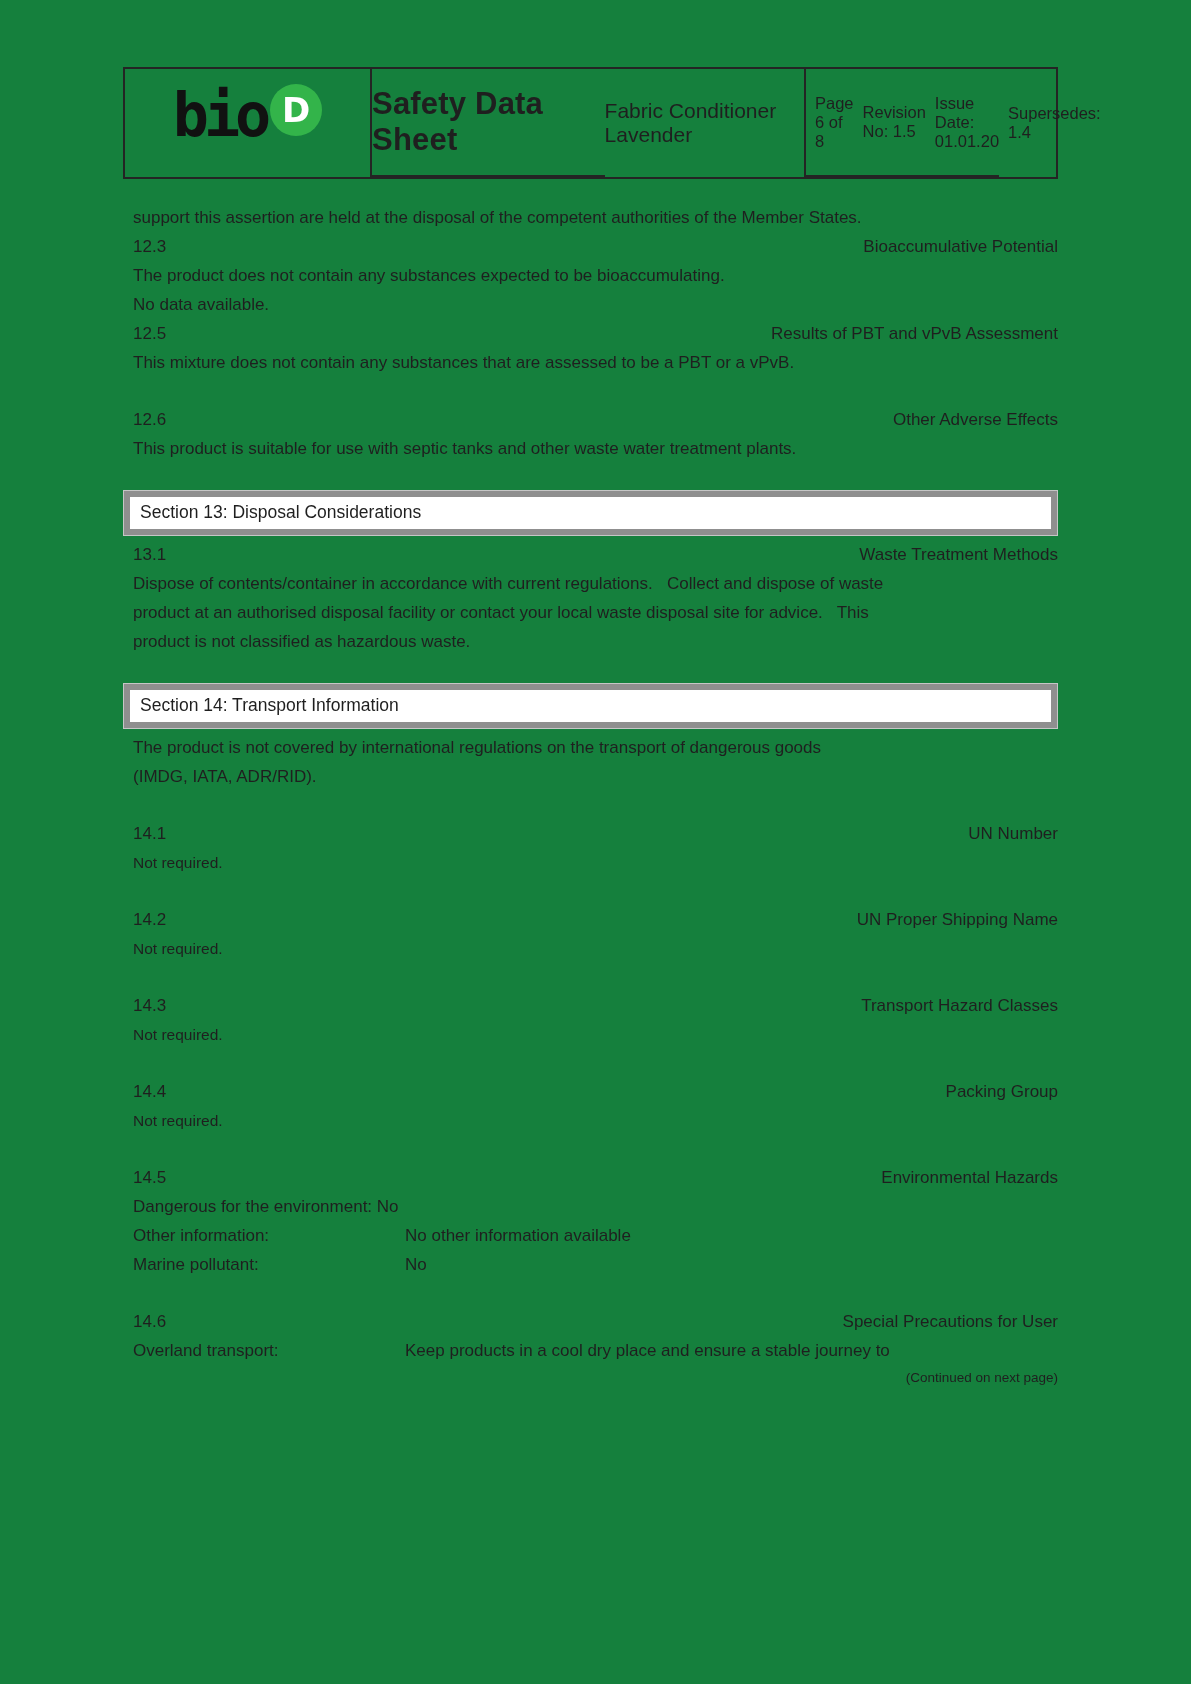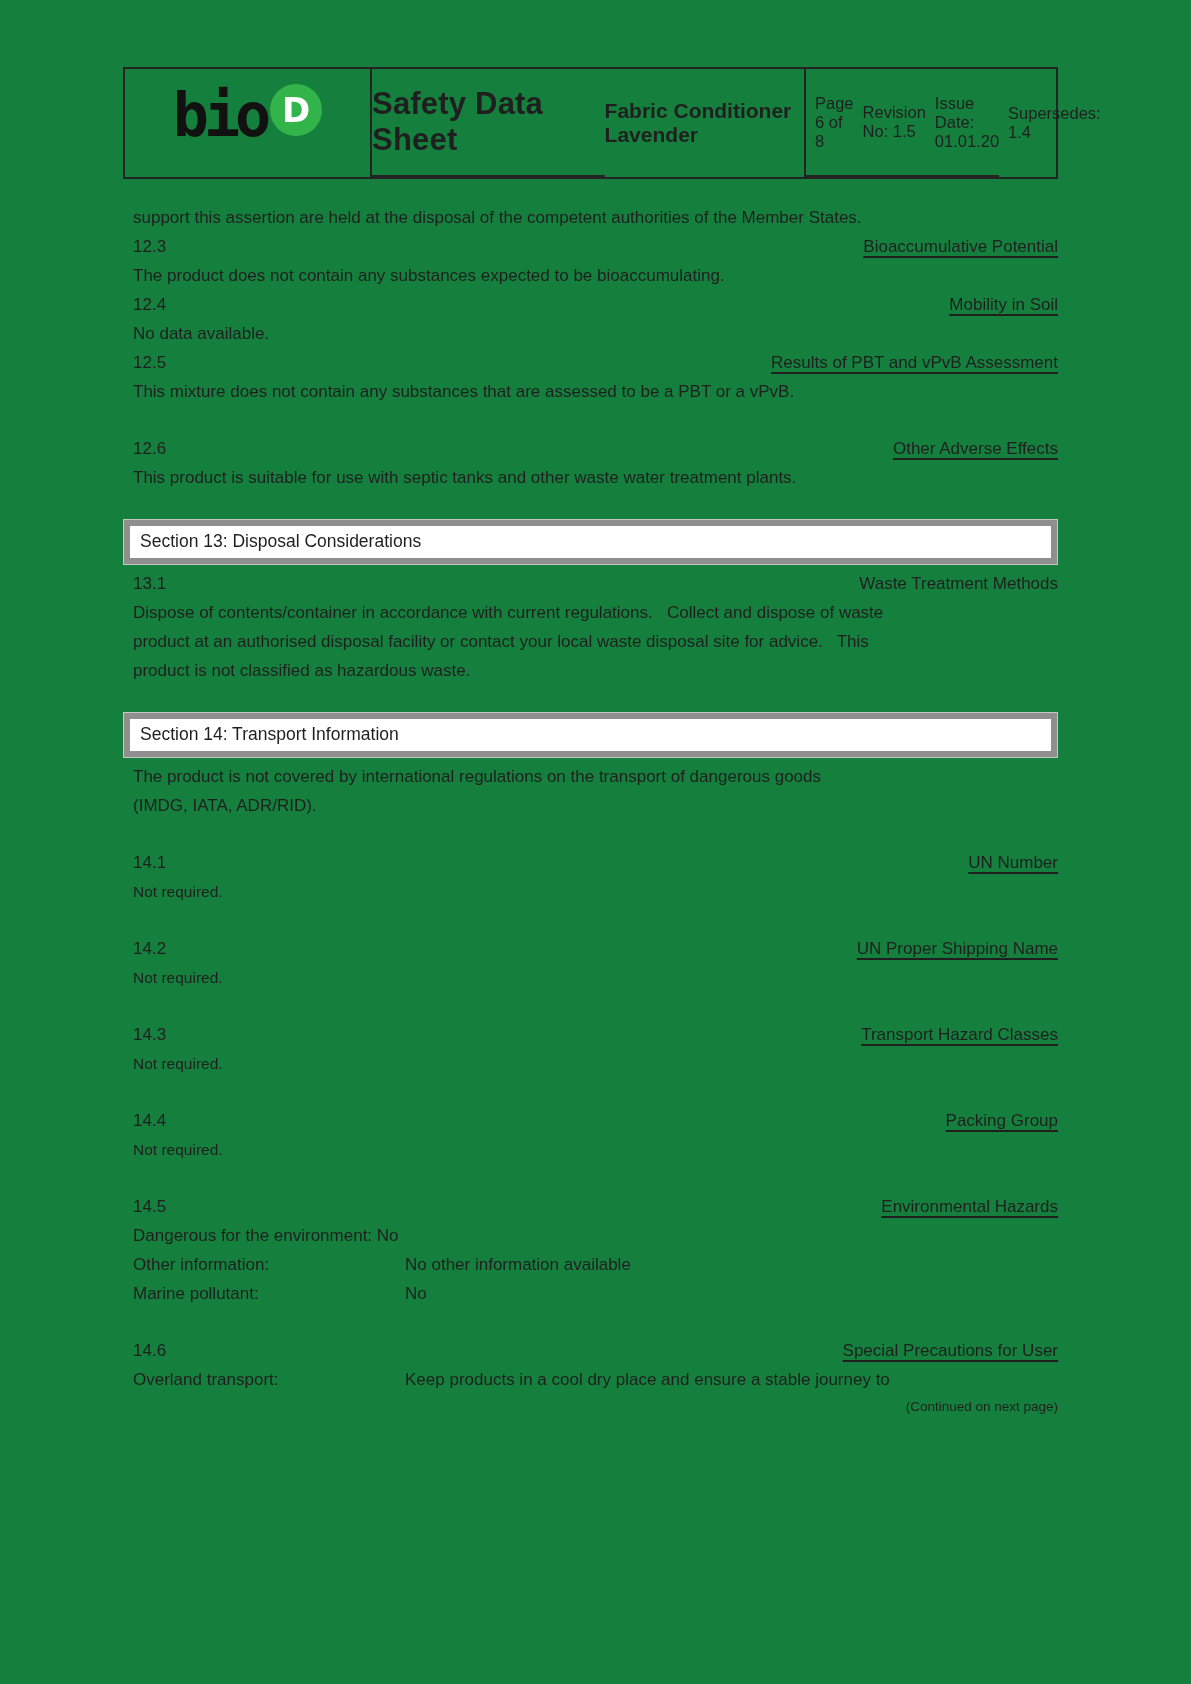--- a/index.html
+++ b/index.html
@@ -41,32 +41,32 @@
     margin-left:4px; margin-top:-3px;
   }
   .cell-title { flex:1; display:flex; flex-direction:row; border-right:2px solid #242424; }
   .title-row {
     flex:56; border-bottom:2px solid #242424;
     display:flex; align-items:center; justify-content:center;
     font-size:31px; font-weight:bold; letter-spacing:0.2px;
   }
   .subtitle-row {
     flex:48; display:flex; align-items:center; justify-content:center;
-    font-size:21px; font-weight:bold;
+    font-size:21px; font-weight:normal;
   }
   .cell-meta { width:250px; flex:0 0 250px; display:flex; flex-direction:row; font-size:16.5px; }
   .meta-row { flex:1; display:flex; align-items:center; padding-left:9px; border-bottom:2px solid #242424; }
   .meta-row:last-child { border-bottom:none; }
 
   
   .doc { margin-top:24px; font-size:17px; line-height:29px; }
   .line { white-space:pre-wrap; }
   .sub-heading { display:flex;justify-content:space-between; }
   .sub-num { flex:0 0 69px; }
-  .sub-title { text-decoration:underline; text-underline-offset:4px; text-decoration-thickness:1.5px; }
+  .sub-title { text-underline-offset:4px; text-decoration-thickness:1.5px; }
   .sub-title.no-underline { text-decoration:none; }
   .gap-top { margin-top:28px; }
 
   .banner {
     width:935px; margin-left:-10px; margin-top:27px; margin-bottom:4px;
     background:#8f8f8f; border:1px solid #c6c6c6; padding:4px;
   }
   .banner-inner {
     background:#ffffff; border:2px solid #8f8f8f;
     padding:3px 10px 5px 10px; font-size:17.5px; line-height:24px;
@@ -105,24 +105,20 @@
   <div class="doc">
 
     <div class="line">support this assertion are held at the disposal of the competent authorities of the Member States.</div>
 
     <div class="sub-heading">
       <span class="sub-num">12.3</span>
       <span class="sub-title">Bioaccumulative Potential</span>
     </div>
     <div class="line">The product does not contain any substances expected to be bioaccumulating.</div>
 
-    <div class="sub-heading">
-      <span class="sub-num">12.4</span>
-      <span class="sub-title">Mobility in Soil</span>
-    </div>
     <div class="line">No data available.</div>
 
     <div class="sub-heading">
       <span class="sub-num">12.5</span>
       <span class="sub-title">Results of PBT and vPvB Assessment</span>
     </div>
     <div class="line">This mixture does not contain any substances that are assessed to be a PBT or a vPvB.</div>
 
     <div class="sub-heading gap-top">
       <span class="sub-num">12.6</span>

